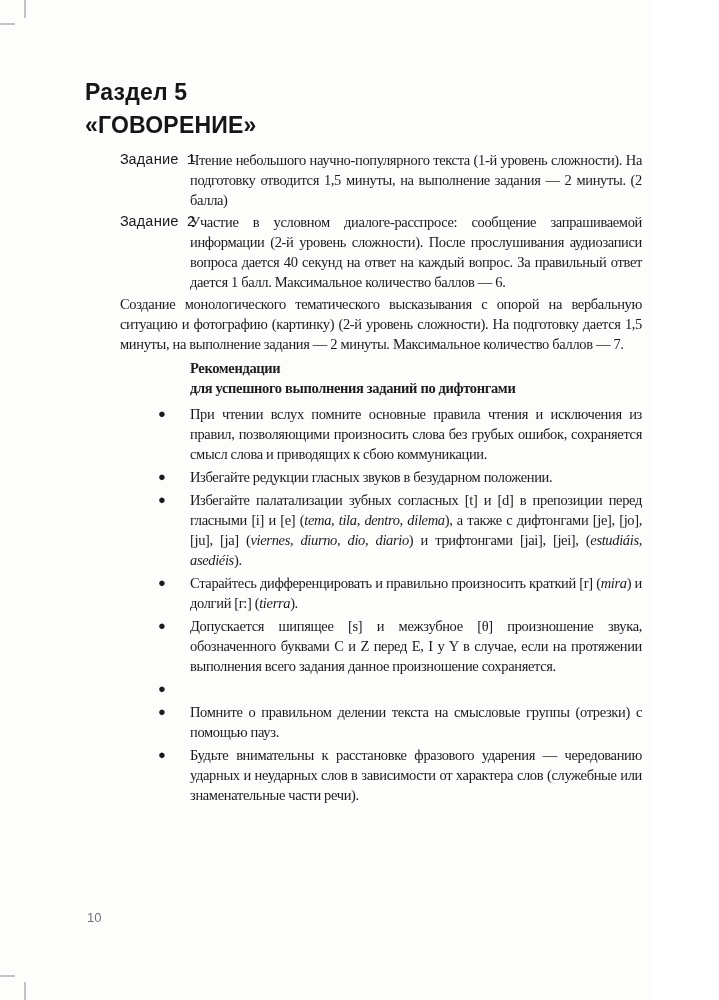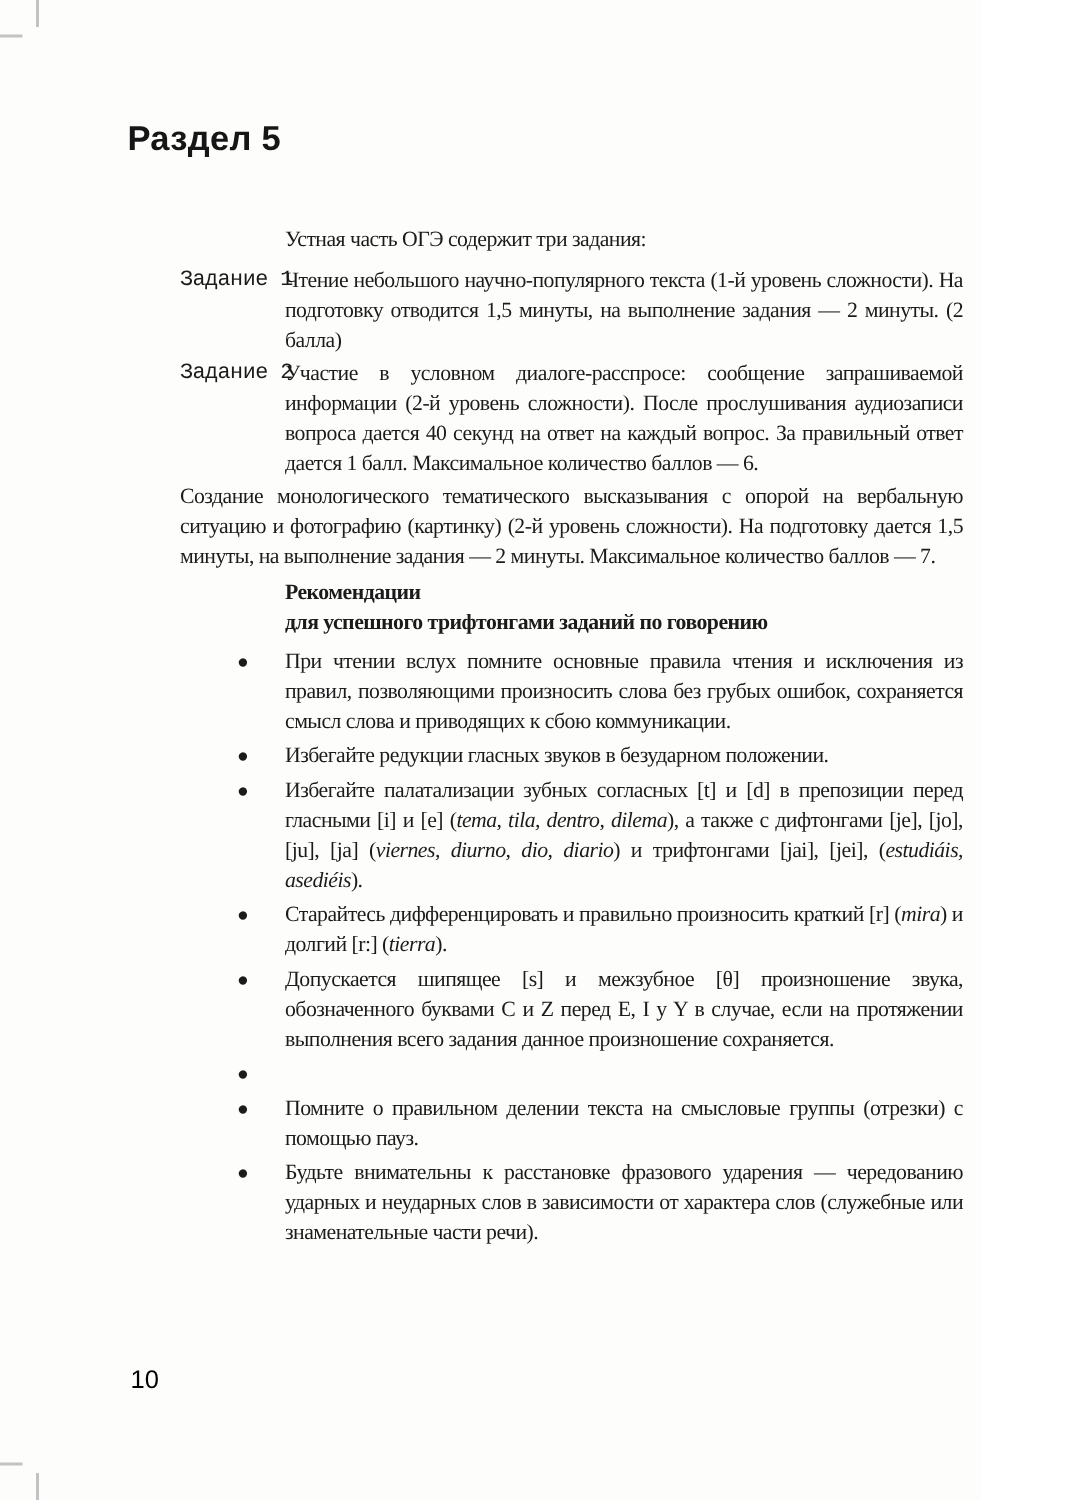--- a/index.html
+++ b/index.html
@@ -74,64 +74,64 @@
     font-size: 13px;
   }
   .bullet-text { flex: 1; text-align: justify; }
   .bullet-text i { font-style: italic; }
 
   .page-number {
     position: absolute;
     left: 87px;
     top: 910px;
     font-family: "Liberation Sans", sans-serif;
-    font-size: 17px;
+    font-size: 13px;
     letter-spacing: 0;
-    color: #000000;
+    color: #737373;
   }
 </style>
 </head>
 <body>
 
 <div class="page">
 
   <div class="mark v tl-v"></div>
   <div class="mark h tl-h"></div>
   <div class="mark v tr-v"></div>
   <div class="mark h tr-h"></div>
   <div class="mark v bl-v"></div>
   <div class="mark h bl-h"></div>
   <div class="mark v br-v"></div>
   <div class="mark h br-h"></div>
 
   <div class="section-header">
     <div>Раздел 5</div>
+    <div>«ГОВОРЕНИЕ»</div>
   </div>
 
   <div class="content">
 
-    <p class="intro">Устная часть ОГЭ содержит три задания:</p>
 
     <div class="task">
       <div class="task-label">Задание 1</div>
       <div class="task-text">Чтение небольшого научно-популярного текста (1-й уровень сложности). На подготовку отводится 1,5 минуты, на выполнение задания — 2 минуты. (2 балла)</div>
     </div>
 
     <div class="task">
       <div class="task-label">Задание 2</div>
       <div class="task-text">Участие в условном диалоге-расспросе: сообщение запрашиваемой информации (2-й уровень сложности). После прослушивания аудиозаписи вопроса дается 40 секунд на ответ на каждый вопрос. За правильный ответ дается 1 балл. Максимальное количество баллов — 6.</div>
     </div>
 
     <div class="task">
       <div class="task-text">Создание монологического тематического высказывания с опорой на вербальную ситуацию и фотографию (картинку) (2-й уровень сложности). На подготовку дается 1,5 минуты, на выполнение задания — 2 минуты. Максимальное количество баллов — 7.</div>
     </div>
 
 
     <div class="rec-heading first">Рекомендации</div>
-    <div class="rec-heading">для успешного трифтонгами заданий по говорению</div>
+    <div class="rec-heading">для успешного выполнения заданий по дифтонгами</div>
 
     <div class="bullets">
 
       <div class="bullet">
         <div class="bullet-marker">●</div>
         <div class="bullet-text"><span>При чтении вслух помните основные правила чтения и исключения из правил, позволяющими произносить слова без грубых ошибок, сохраняется смысл слова и приводящих к сбою коммуникации.</span></div>
       </div>
 
       <div class="bullet">
         <div class="bullet-marker">●</div>

